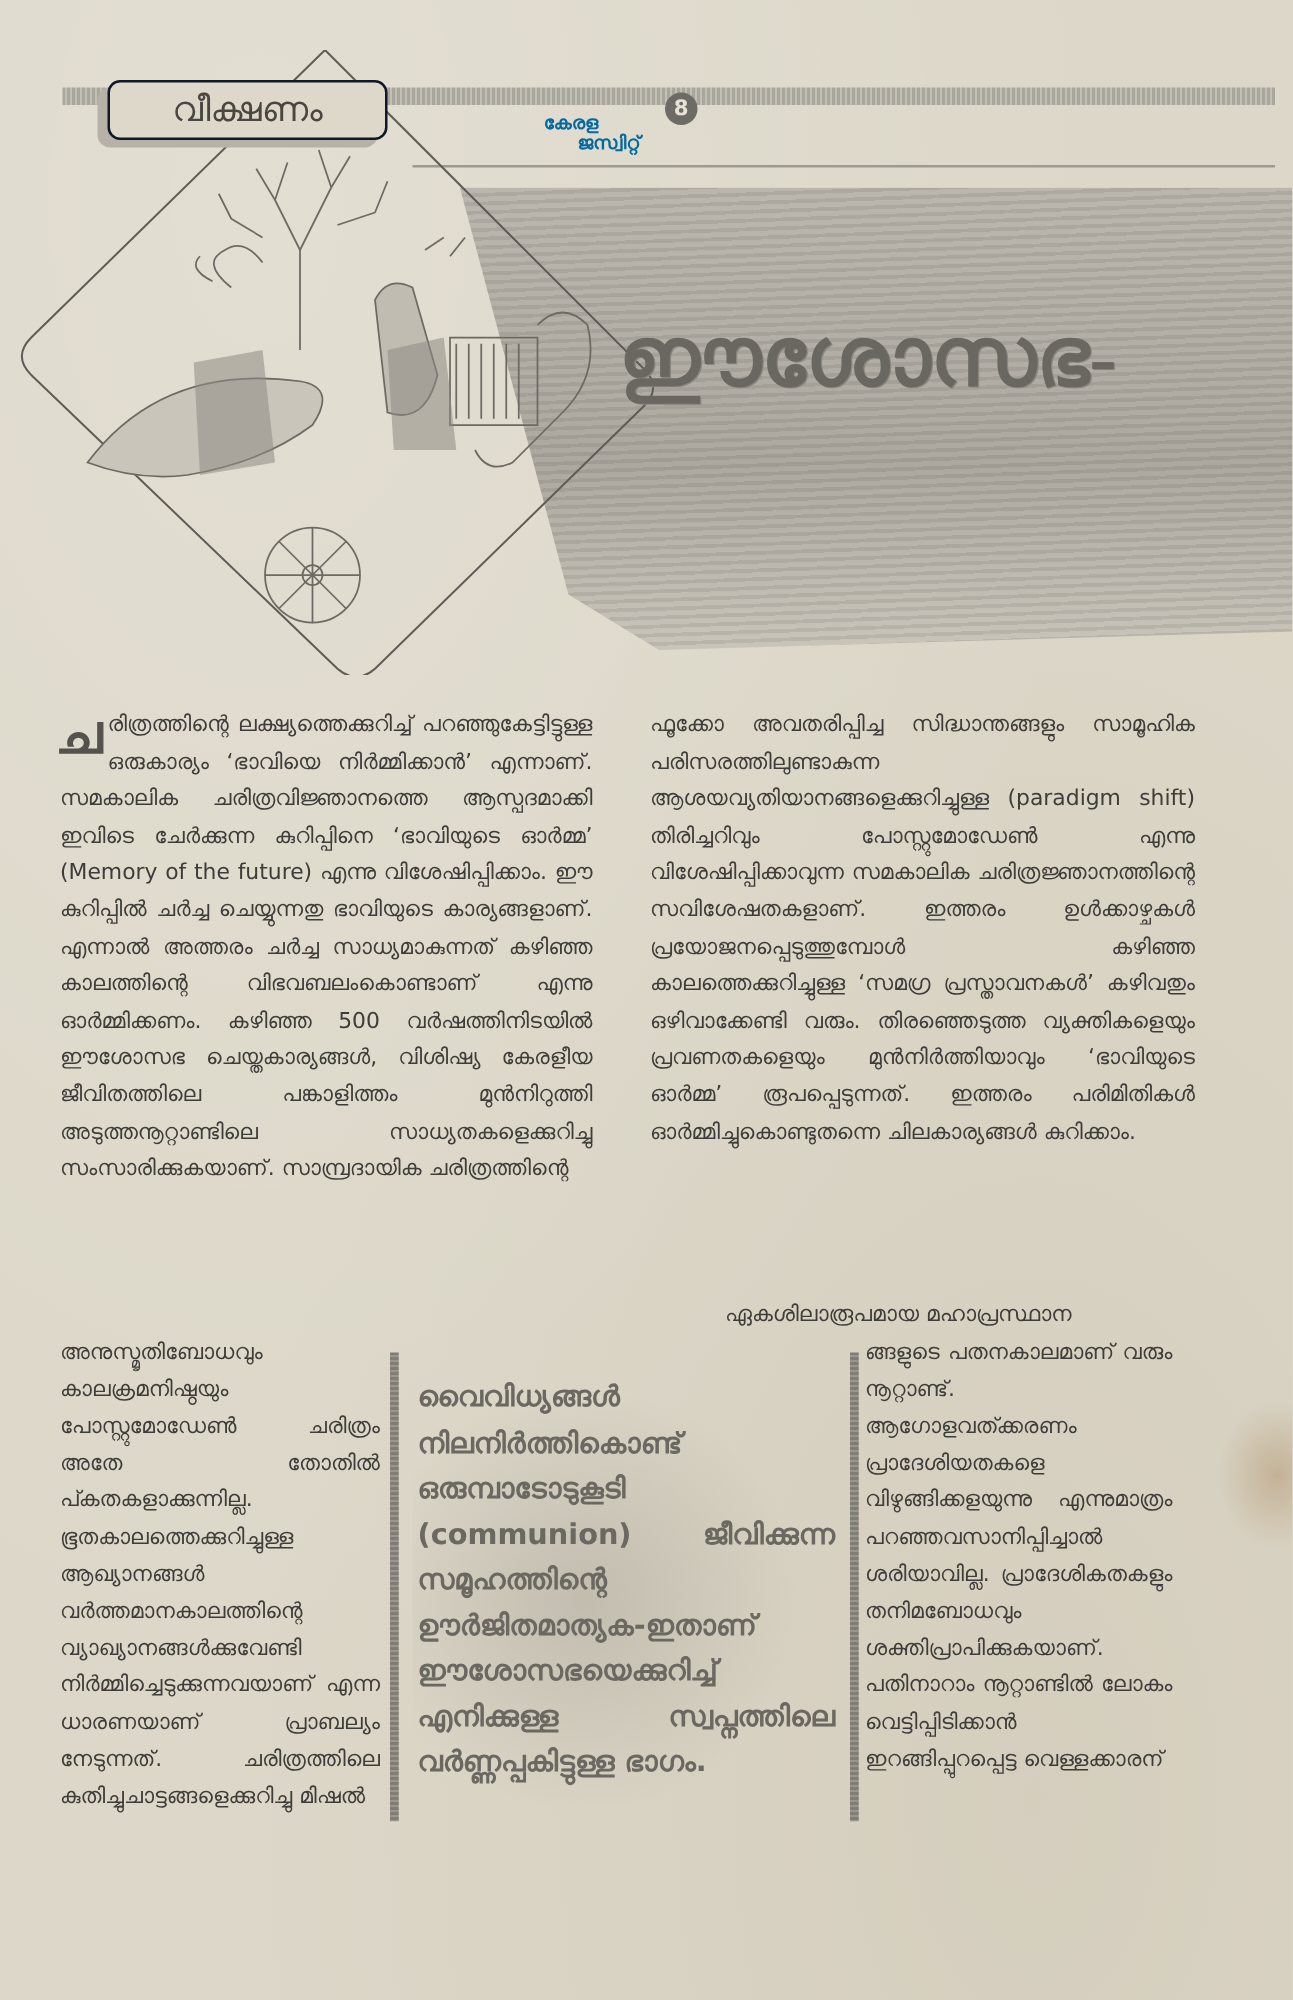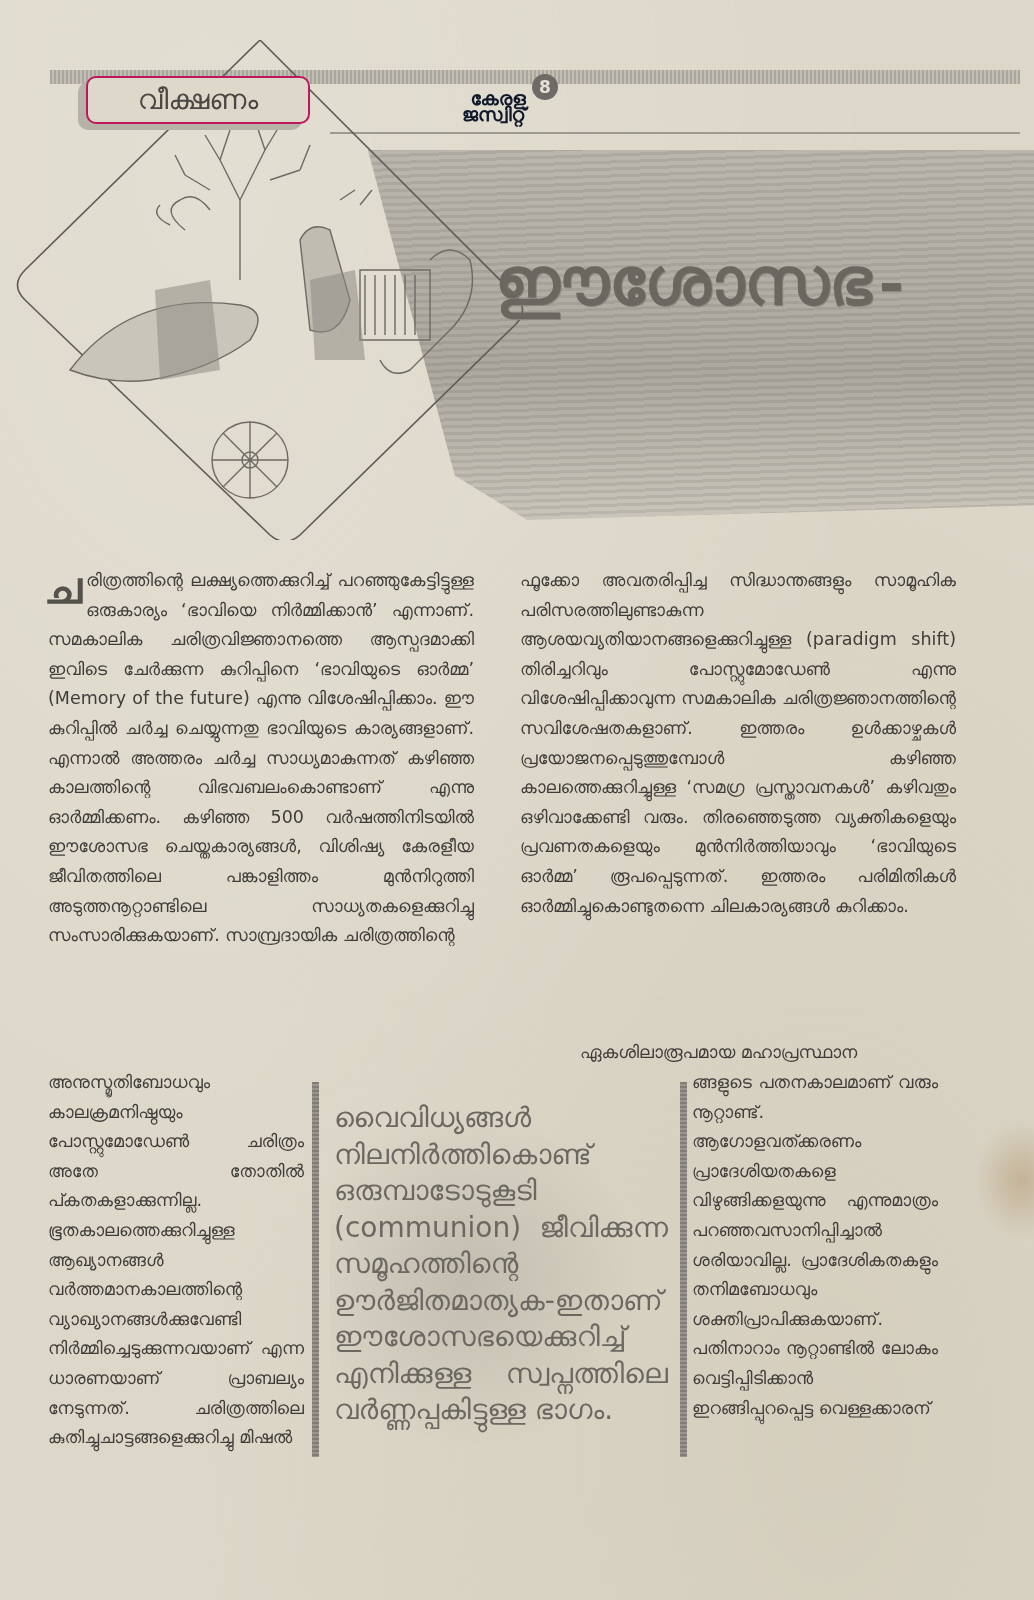--- a/index.html
+++ b/index.html
@@ -20,51 +20,51 @@
   
   .band-top {
     position: absolute; left: 50px; top: 70px; width: 970px; height: 14px;
     background: repeating-linear-gradient(90deg, #a9a69e 0 2px, #c3bfb5 2px 4px);
   }
   .band-line {
     position: absolute; left: 330px; top: 132px; width: 690px; height: 2px;
     background: #9d9a92;
   }
   .section-tag {
-    position: absolute; left: 86px; top: 76px; width: 220px; height: 44px;
-    border: 2px solid #be185d; border-radius: 10px;
+    position: absolute; left: 86px; top: 64px; width: 220px; height: 44px;
+    border: 2px solid #0f172a; border-radius: 10px;
     background: #ddd8ca;
     display: flex; align-items: center; justify-content: center;
     font-family: "DejaVu Serif", serif; font-size: 28px; color: #4a4743;
     box-shadow: -8px 6px 0 #b6b2a8;
   }
   .mag-logo {
     position: absolute; left: 445px; top: 90px;
-    font-family: "DejaVu Serif", serif; font-size: 19px; line-height: 16px;
-    color: #0f172a; font-weight: bold; text-align: right;
+    font-family: "DejaVu Serif", serif; font-size: 15px; line-height: 16px;
+    color: #0369a1; font-weight: bold; text-align: left;
   }
   .mag-logo .l1 { display: block; margin-left: -10px; }
   .mag-logo .l2 { display: block; margin-left: 17px; }
   .page-num {
     position: absolute; left: 532px; top: 74px; width: 26px; height: 26px;
     border-radius: 50%; background: #6e6b66; color: #e6e2d8;
     font-weight: bold; font-size: 17px;
     display: flex; align-items: center; justify-content: center;
   }
   
   .hero-bg {
     position: absolute; left: 310px; top: 150px; width: 724px; height: 370px;
     background:
       repeating-linear-gradient(178deg, rgba(120,116,108,0.18) 0 3px, rgba(200,196,186,0.10) 3px 7px),
       linear-gradient(180deg, #b9b5ac 0%, #a9a59c 60%, #c9c5bb 100%);
     clip-path: polygon(8% 0, 100% 0, 100% 96%, 30% 100%, 20% 88%);
   }
   .title {
     position: absolute; left: 495px; top: 200px; width: 510px;
-    font-family: Liberation Mono, monospace; font-weight: bold;
+    font-family: Liberation Serif, serif; font-weight: bold;
     color: #6a6760; font-size: 66px; line-height: 86px;
     text-shadow: 1px 1px 0 #8a867e;
   }
   .title span { display: block; }
   .title .t2 { margin-left: 0; }
   .title .t3 { margin-left: -20px; }
   
   .illus {
     position: absolute; left: 10px; top: 40px; width: 520px; height: 500px;
   }
@@ -87,21 +87,21 @@
     position: absolute; width: 7px;
     background: repeating-linear-gradient(180deg, #807d77 0 2px, #9a968f 2px 4px);
   }
   .pullquote-bg {
     position: absolute; left: 330px; top: 1080px; width: 340px; height: 400px;
     background:
       radial-gradient(ellipse at 40% 50%, rgba(140,136,128,0.30), transparent 60%);
   }
   .pullquote {
     position: absolute; left: 334px; top: 1100px; width: 334px;
-    font-size: 28px; line-height: 36.5px; font-weight: normal;
+    font-size: 23px; line-height: 36.5px; font-weight: bold;
     color: #6b6862; text-align: justify;
   }
   .stain {
     position: absolute; right: 0; top: 1120px; width: 60px; height: 120px;
     background: radial-gradient(ellipse at 80% 50%, rgba(160,120,70,0.35), transparent 70%);
   }
 </style>
 </head>
 <body>
 

